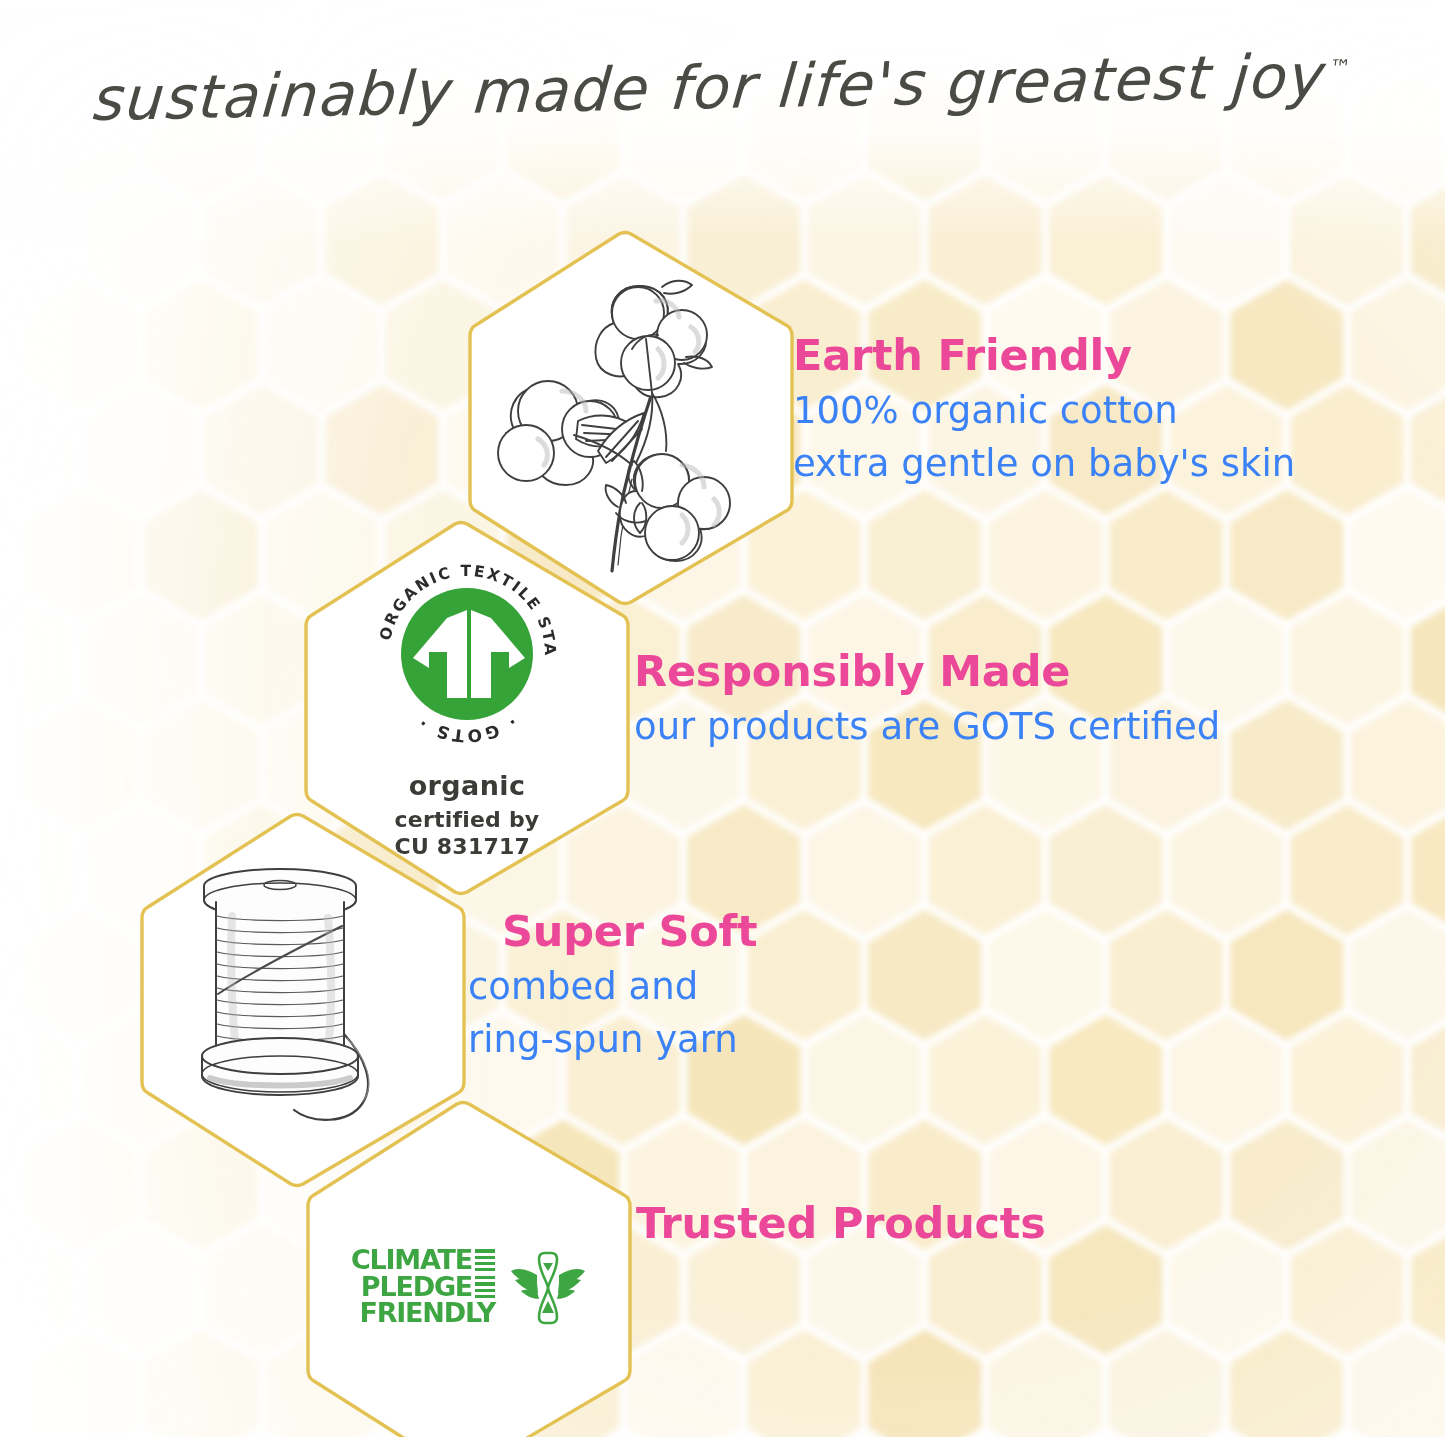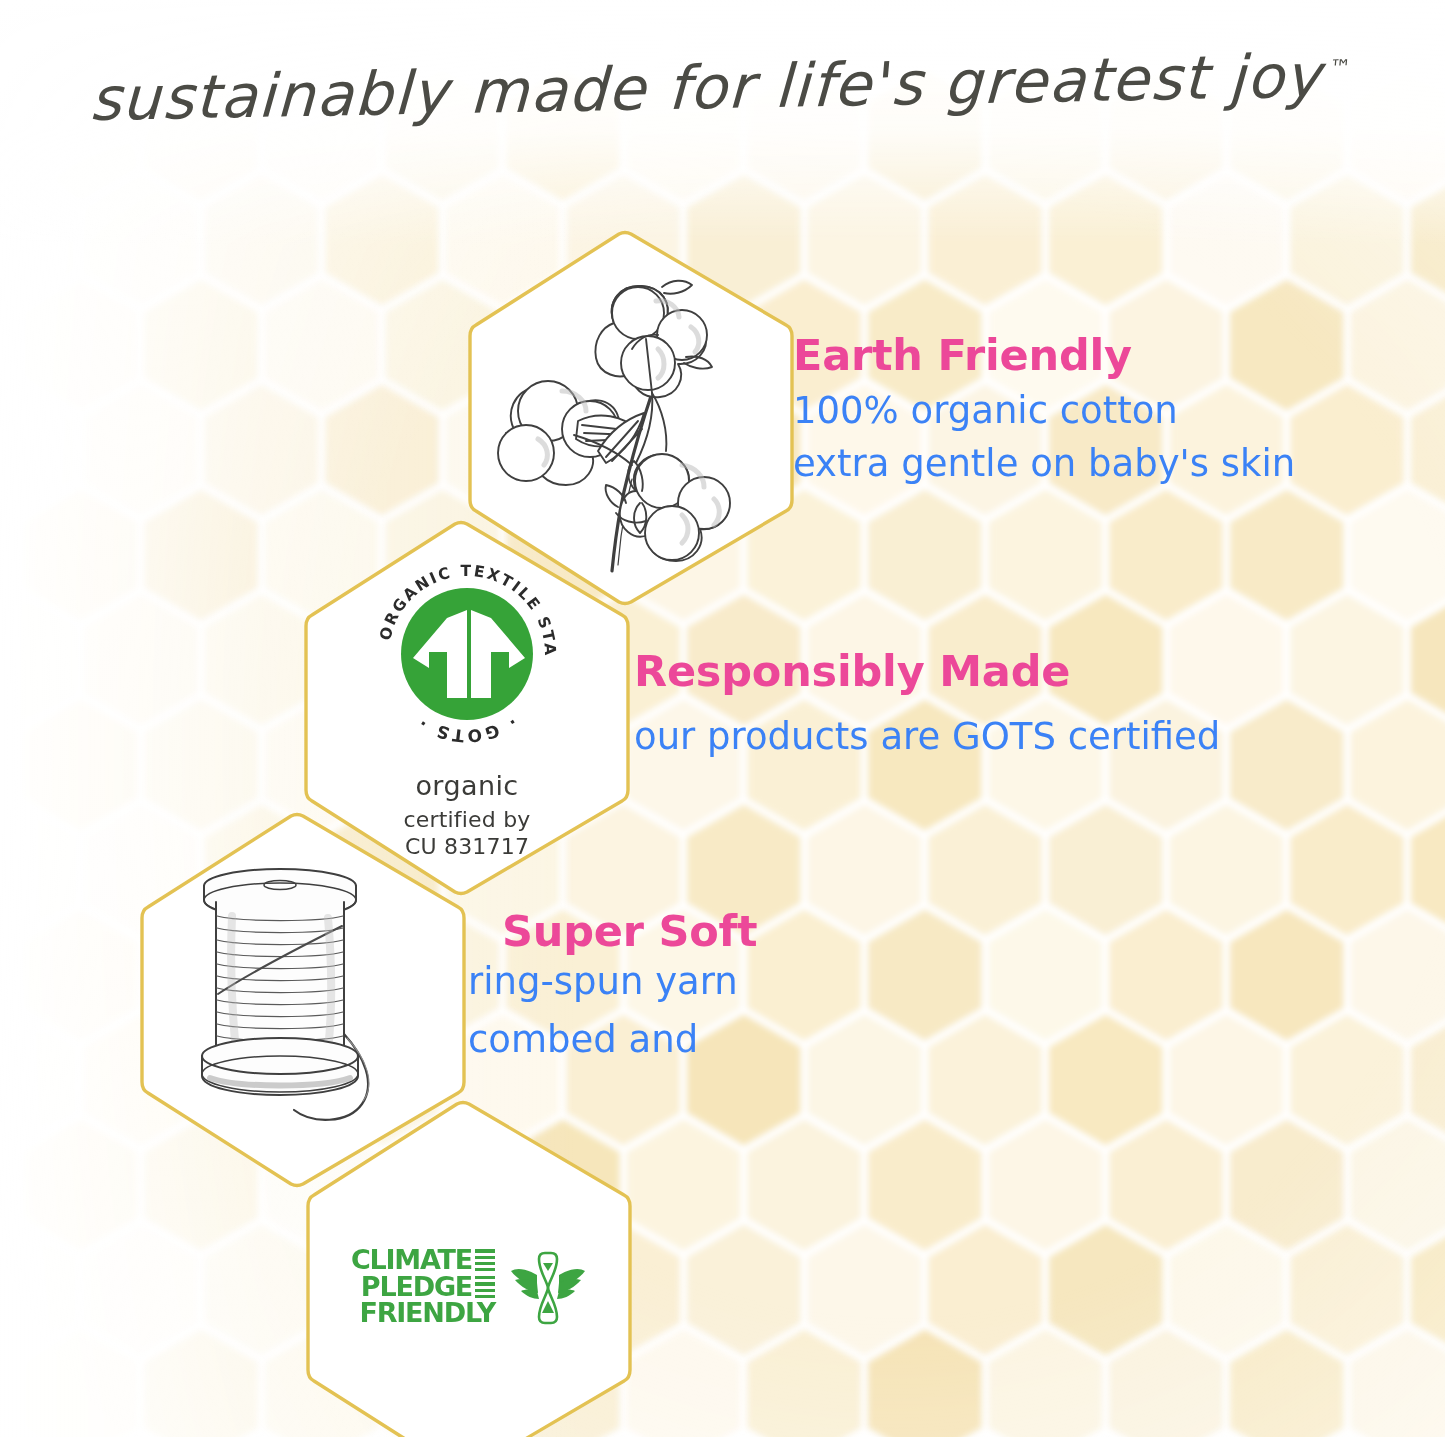--- a/index.html
+++ b/index.html
@@ -82,23 +82,23 @@
     white-space:nowrap;
   }
 
   
   .gots-block{
     display:flex;flex-direction:column;align-items:center;
     transform:translateY(-4px);
   }
   .gots-caption{
     font-family:"DejaVu Sans", sans-serif;
-    font-weight:normal;
+    font-weight:bold;
     color:#3b3b38;
-    text-align:center;
+    text-align:left;
   }
   .gots-organic{font-size:27px;margin-top:10px;letter-spacing:0.4px;}
   .gots-certby{font-size:22px;margin-top:6px;line-height:1.22;letter-spacing:0.2px;}
 
   
   .cpf-block{
     display:flex;align-items:flex-start;gap:14px;
     transform:translateY(0px);
   }
   .cpf-words{
@@ -457,21 +457,21 @@
       <div class="gots-caption gots-certby">
         <div>certified by</div>
         <div>CU 831717</div>
       </div>
     </div>
   </div>
 </div>
 
 <div class="feature-text" style="left:634px;top:648px;">
   <div class="feature-title" style="font-size:43px;">Responsibly Made</div>
-  <div class="feature-line" style="font-size:37px;margin-top:19px;">our products are GOTS certified</div>
+  <div class="feature-line" style="font-size:37px;margin-top:9px;">our products are GOTS certified</div>
 </div>
 
 <div class="hex" style="left:136px;top:810px;width:334px;height:380px;">
   <svg class="hex-svg" viewBox="0 0 334 380" xmlns="http://www.w3.org/2000/svg">
     <path d="M167 6 L322 97 Q328 100 328 108 L328 272 Q328 280 322 283 L167 374 Q161 377 155 374 L12 283 Q6 280 6 272 L6 108 Q6 100 12 97 L155 6 Q161 3 167 6 Z" fill="#ffffff" stroke="#e3c253" stroke-width="3.4" stroke-linejoin="round"></path>
   </svg>
   <div class="hex-inner">
     <svg width="270" height="300" viewBox="0 0 270 300" xmlns="http://www.w3.org/2000/svg" style="transform:translate(-6px,-8px);">
       <g stroke="#3f3f3f" fill="none" stroke-width="2" stroke-linecap="round" stroke-linejoin="round">
 
@@ -509,22 +509,22 @@
 
         <path d="M182 192 C202 214 214 242 200 262 C186 282 150 282 132 268" stroke-width="2.2"></path>
         <path d="M185 196 C204 216 214 242 201 259" stroke-width="1.1" stroke="#8a8a8a"></path>
       </g>
     </svg>
   </div>
 </div>
 
 <div class="feature-text" style="left:468px;top:908px;">
   <div class="feature-title" style="font-size:43px;margin-left:34px;">Super Soft</div>
+  <div class="feature-line" style="font-size:37px;margin-top:9px;">combed and</div>
   <div class="feature-line" style="font-size:37px;margin-top:4px;">ring-spun yarn</div>
-  <div class="feature-line" style="font-size:37px;margin-top:9px;">combed and</div>
 </div>
 
 <div class="hex" style="left:302px;top:1098px;width:334px;height:380px;">
   <svg class="hex-svg" viewBox="0 0 334 380" xmlns="http://www.w3.org/2000/svg">
     <path d="M167 6 L322 97 Q328 100 328 108 L328 272 Q328 280 322 283 L167 374 Q161 377 155 374 L12 283 Q6 280 6 272 L6 108 Q6 100 12 97 L155 6 Q161 3 167 6 Z" fill="#ffffff" stroke="#e3c253" stroke-width="3.4" stroke-linejoin="round"></path>
   </svg>
   <div class="hex-inner">
     <div class="cpf-block">
       <div class="cpf-words">
         <div class="cpf-row">
@@ -565,13 +565,14 @@
           <path d="M50 28 C60 22 70 20 76 24 C70 32 60 38 50 40" fill="#3da542" stroke="none"></path>
           <path d="M50 36 C58 32 66 31 72 33 C66 40 57 45 49 46" fill="#3da542" stroke="none"></path>
           <path d="M50 44 C56 42 62 42 66 44 C61 49 54 52 48 52" fill="#3da542" stroke="none"></path>
         </g>
       </svg>
     </div>
   </div>
 </div>
 
 <div class="feature-text" style="left:636px;top:1200px;">
+  <div class="feature-title" style="font-size:43px;">Trusted Products</div>
 </div>
 
 </body></html>

